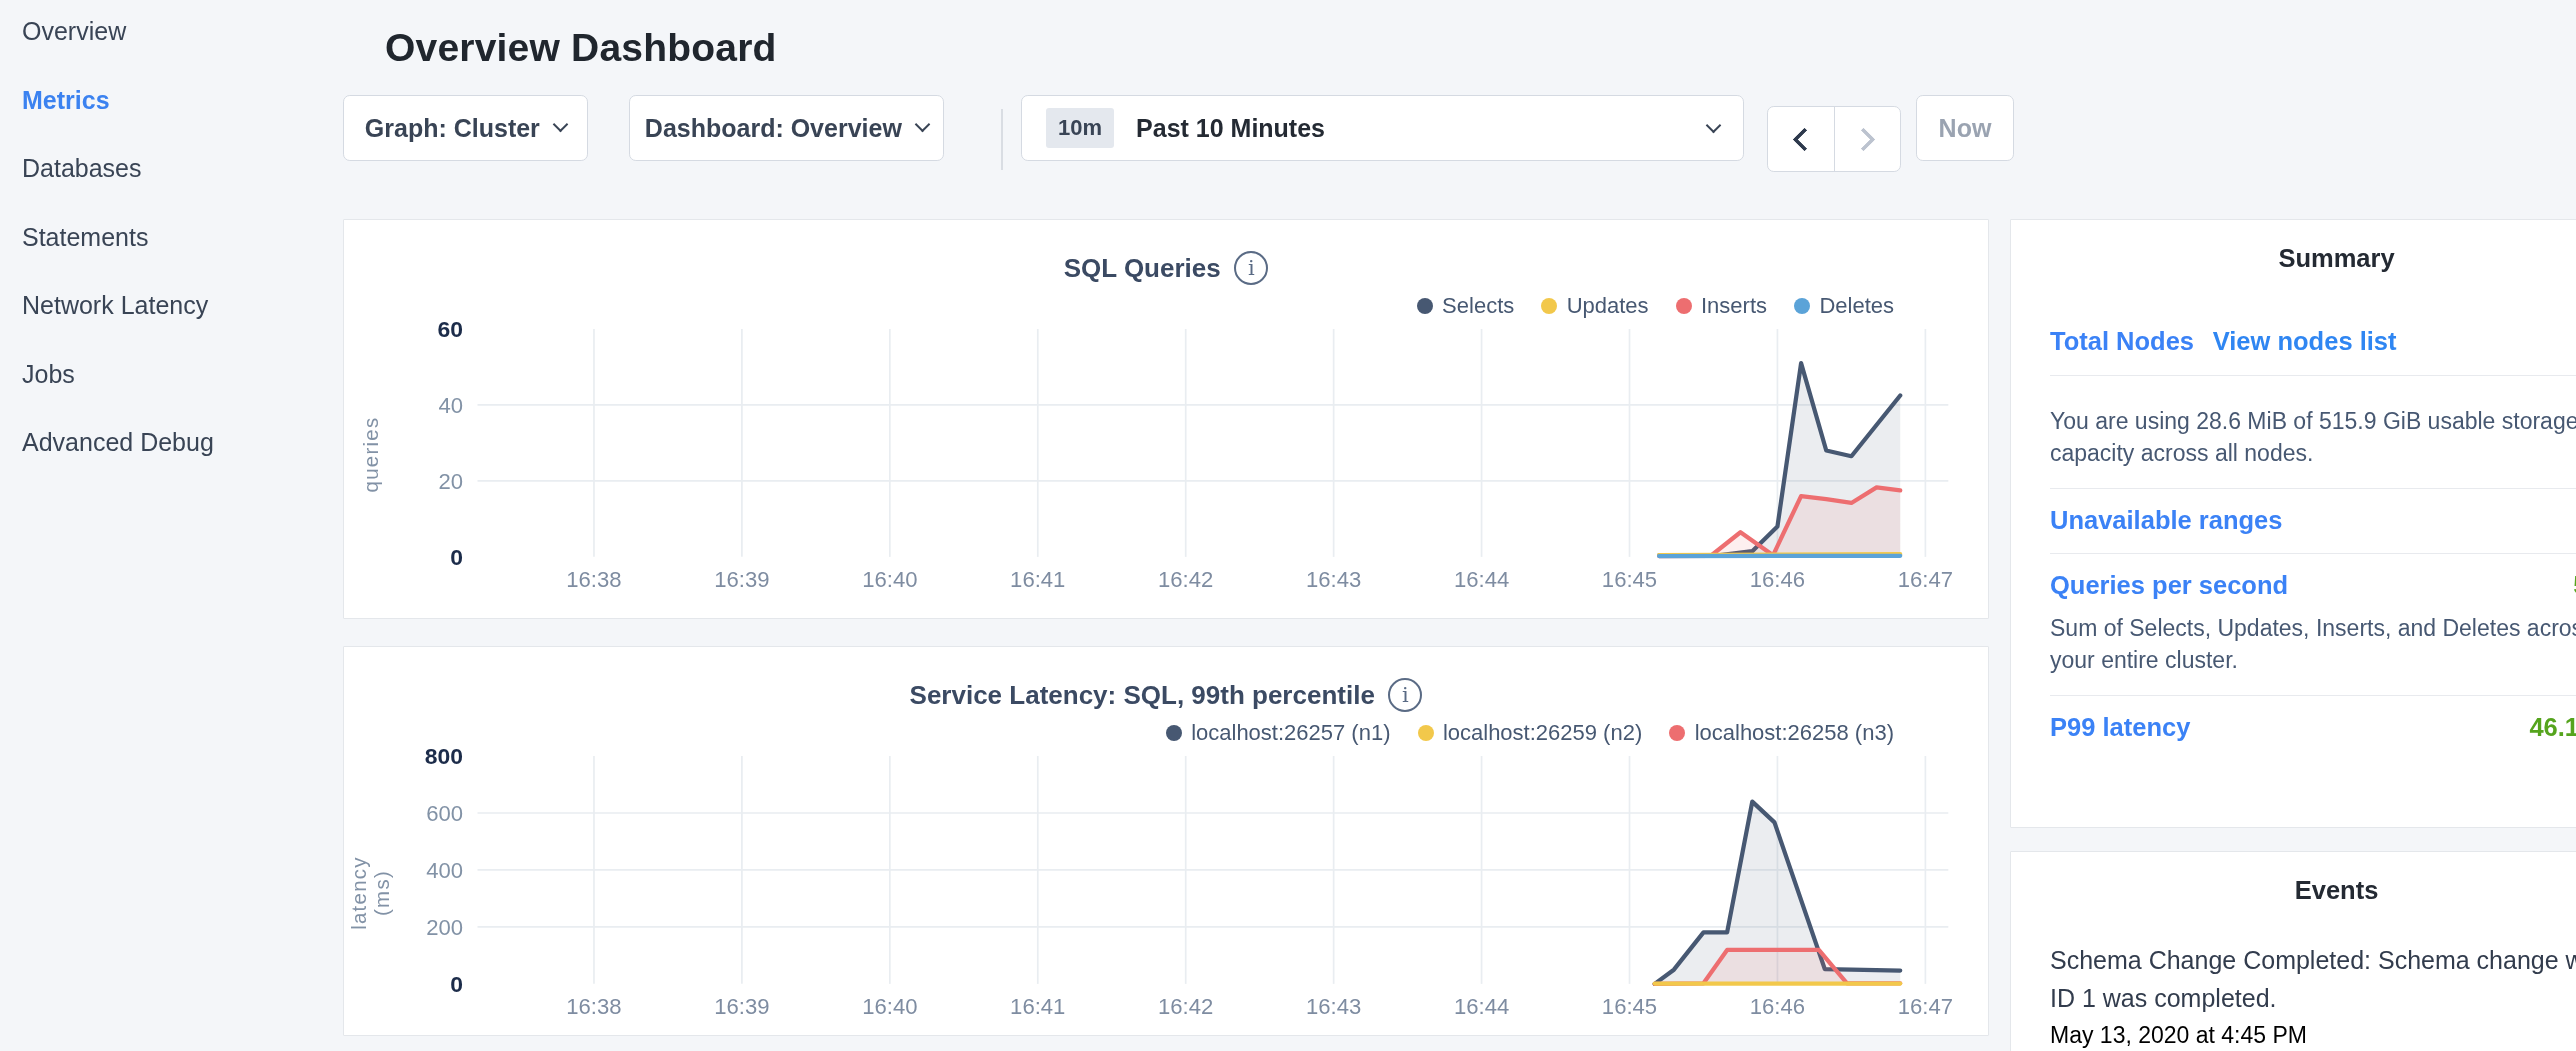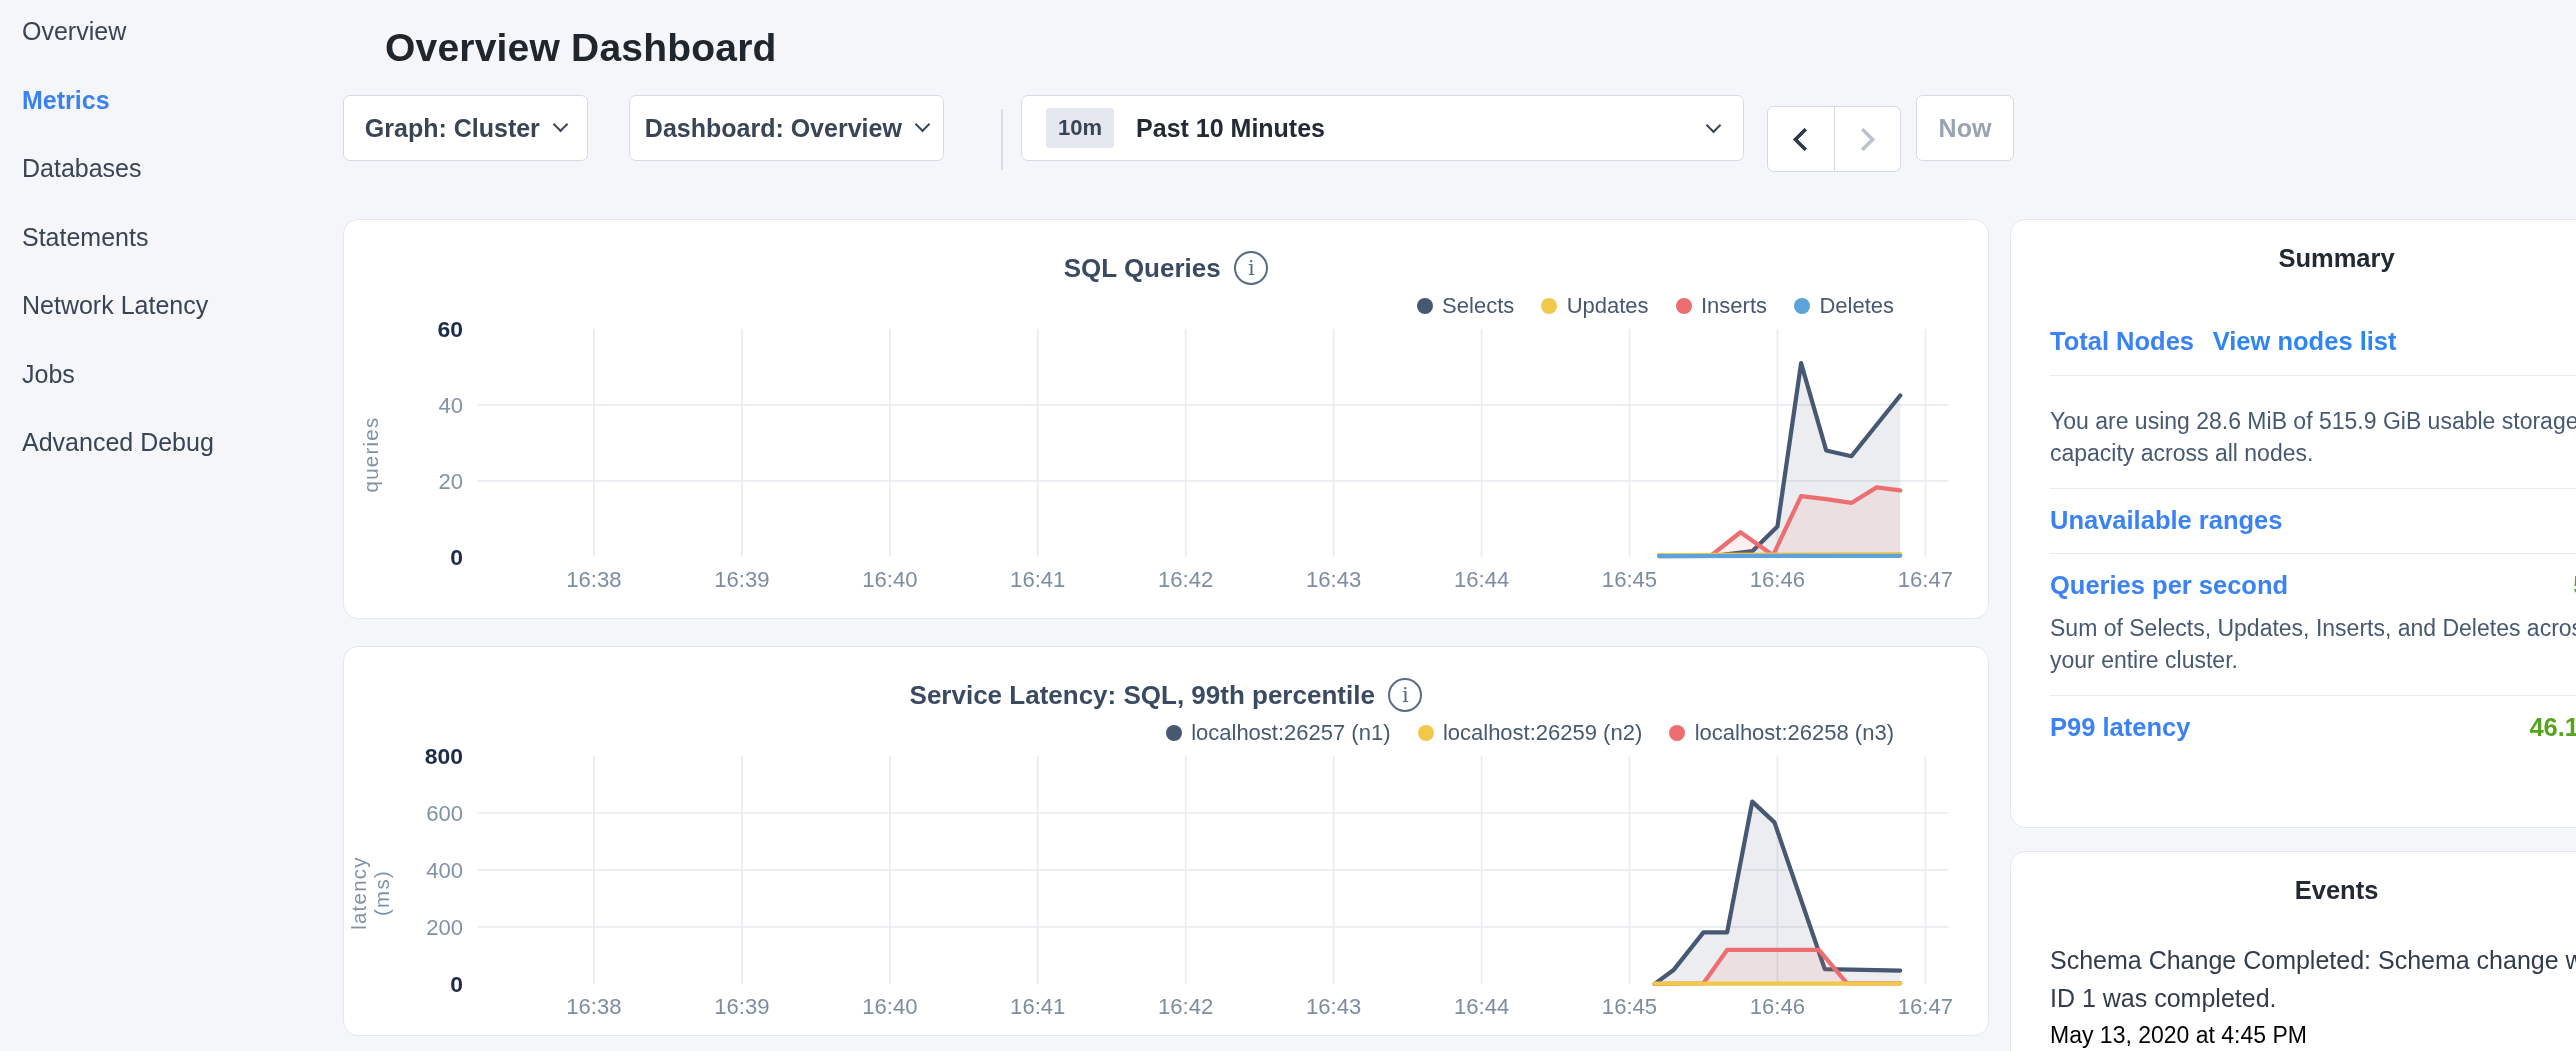--- a/index.html
+++ b/index.html
@@ -27,21 +27,21 @@
   .tp-chev { margin-left:auto; width:11px; height:11px; border-right:2.6px solid #394455; border-bottom:2.6px solid #394455; transform:rotate(45deg); margin-top:-5.1px; }
   .pager { position:absolute; left:1767px; top:106px; width:134px; height:66px; background:#fff; border:1.7px solid #d5dae2; border-radius:6.8px; display:flex; }
   .pager-half { flex:1; display:flex; align-items:center; justify-content:center; cursor:pointer; }
   .pager-half + .pager-half { border-left:1.7px solid #d5dae2; }
   .arrow { display:inline-block; width:17px; height:17px; border-right:4.3px solid #2e3a4d; border-bottom:4.3px solid #2e3a4d; border-radius:1.7px; }
   .arrow.left  { transform:rotate(135deg); margin-left:6.8px; }
   .arrow.right { transform:rotate(-45deg); border-color:#bcc3cf; margin-right:6.8px; }
   .btn-now { left:1916px; width:98px; color:#9aa3b1; }
 
   
-  .card { position:absolute; background:#fff; border:1.7px solid #e4e7eb; border-radius:15px; }
+  .card { position:absolute; background:#fff; border:1.7px solid #e4e7eb; border-radius:1px; }
   .chart-card { left:343px; width:1646px; }
   #chart-card-0 { top:219px; height:400px; }
   #chart-card-1 { top:646px; height:390px; }
   .chart-title-row { position:absolute; top:31px; left:0; width:100%; display:flex; align-items:center; justify-content:center; gap:13.6px; }
   .chart-title { font-size:26px; font-weight:700; color:#3b4a63; }
   .info-icon { width:34px; height:34px; border:2.6px solid #5a6b85; border-radius:50%; color:#5a6b85; font-size:21px; font-family:"DejaVu Serif", serif; display:flex; align-items:center; justify-content:center; cursor:pointer; }
   .legend { position:absolute; top:73px; right:94px; display:flex; gap:27px; }
   .legend-item { display:flex; align-items:center; gap:9.4px; font-size:22px; color:#475872; }
   .legend-dot { width:16px; height:16px; border-radius:50%; }
   .ylabel { position:absolute; left:-24px; top:223px; width:102px; text-align:center; transform:rotate(-90deg); font-size:20.4px; color:#8292a6; letter-spacing:1.3px; }

